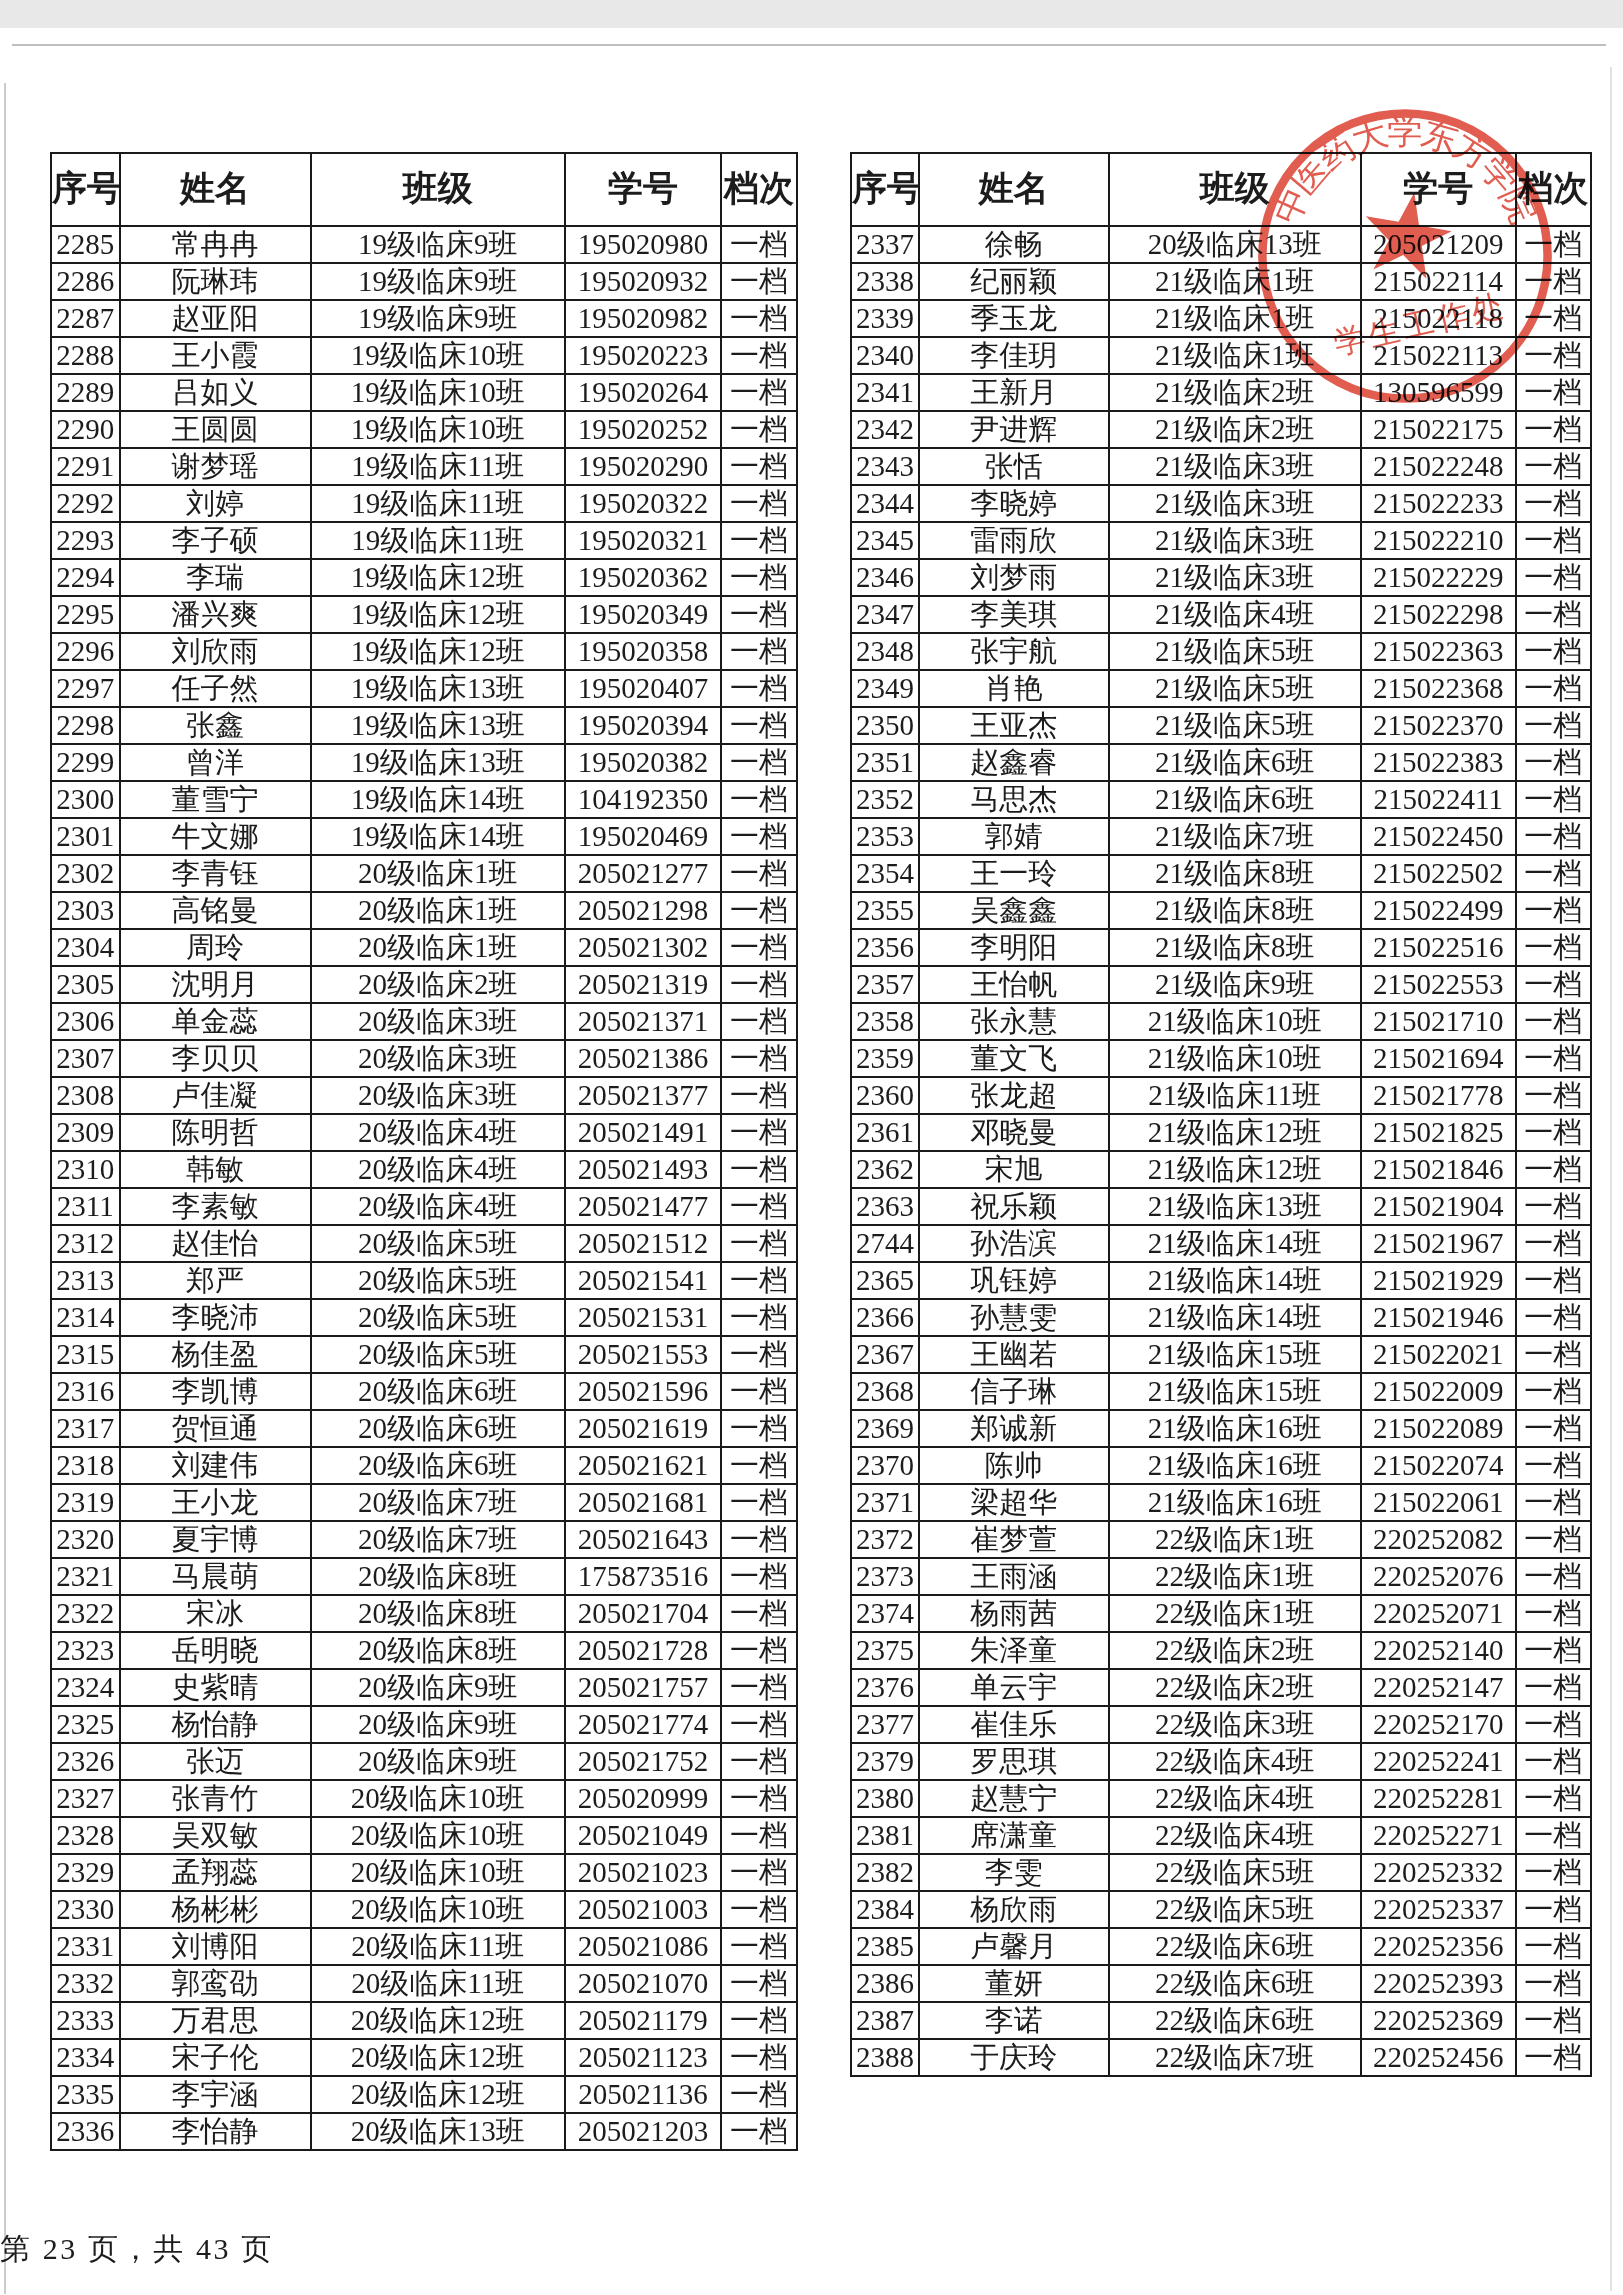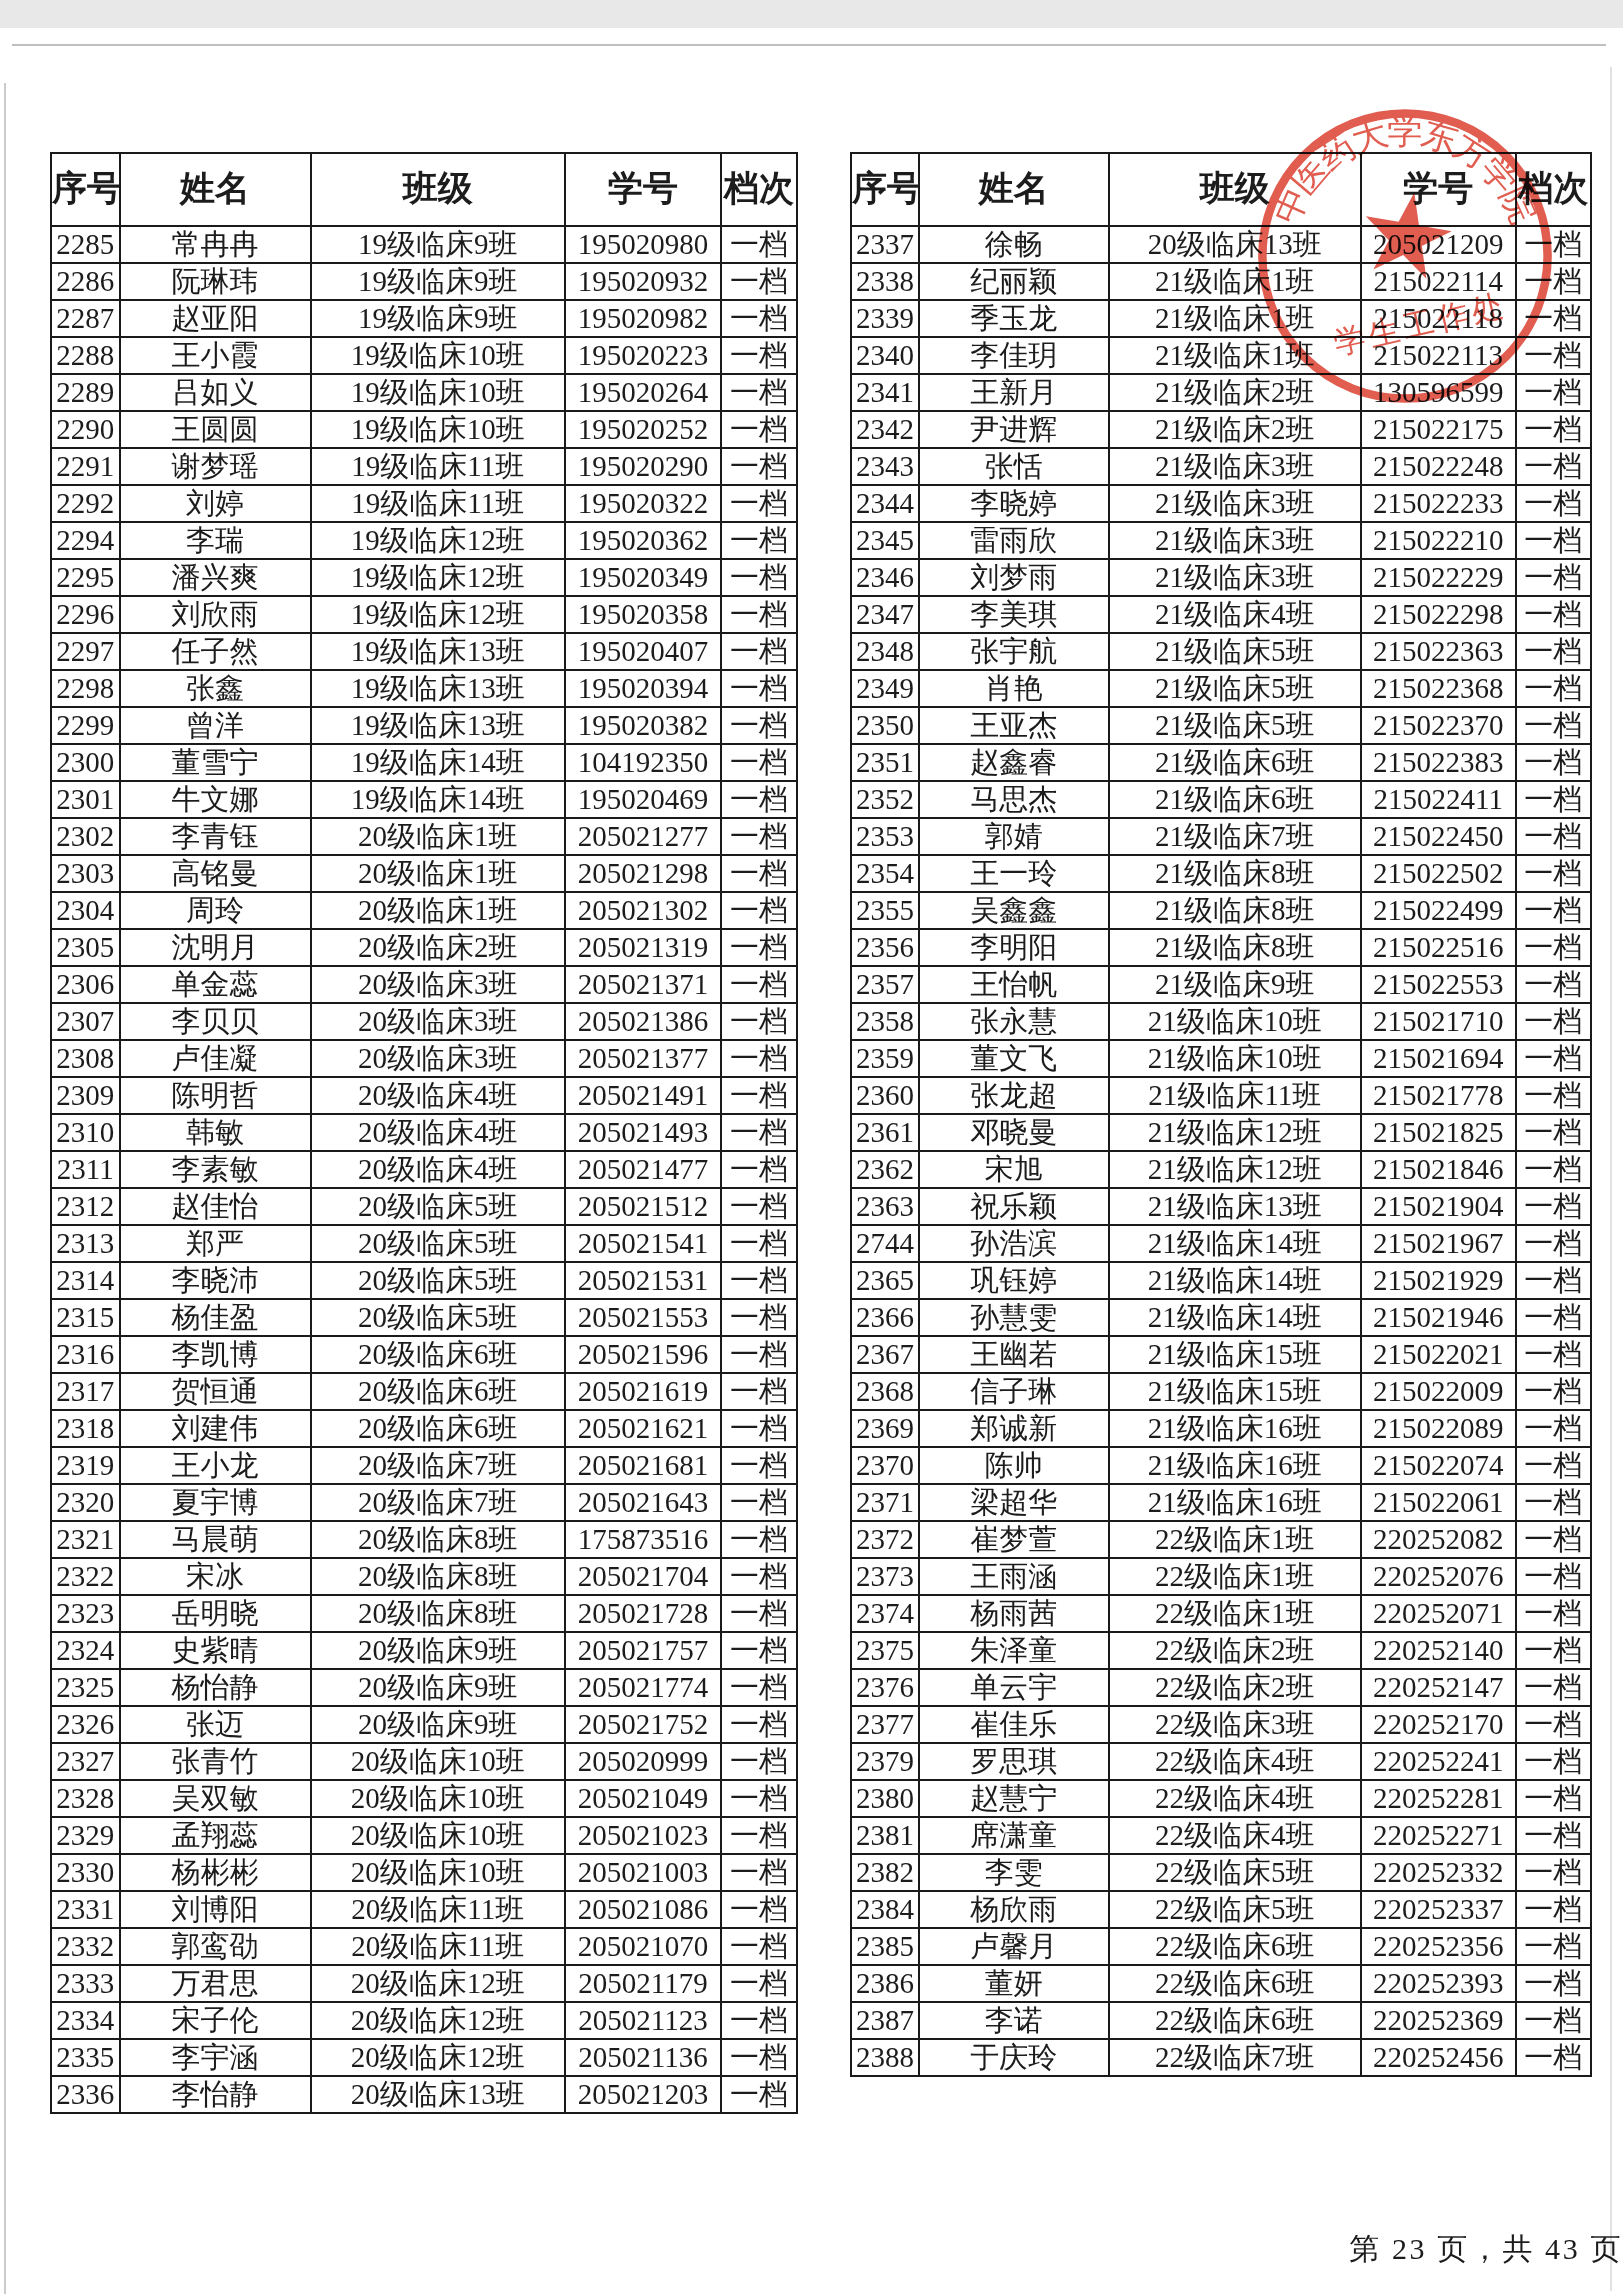--- a/index.html
+++ b/index.html
@@ -48,21 +48,21 @@
     width:314px;height:314px;
     mix-blend-mode:multiply;
     opacity:.88;
     pointer-events:none;
   }
 
   .footer{
     position:absolute;
     left:0;top:2201px;
     width:1623px;
-    text-align:right;
+    text-align:left;
     font-size:30px;
     letter-spacing:2.6px;
   }
 </style>
 </head>
 <body>
 
 <div class="page">
 
   <div class="edge edge-top"></div>
@@ -135,20 +135,27 @@
           <td>谢梦瑶</td>
           <td>19级临床11班</td>
           <td>195020290</td>
           <td>一档</td>
         </tr>
         <tr>
           <td>2292</td>
           <td>刘婷</td>
           <td>19级临床11班</td>
           <td>195020322</td>
+          <td>一档</td>
+        </tr>
+        <tr>
+          <td>2293</td>
+          <td>李子硕</td>
+          <td>19级临床11班</td>
+          <td>195020321</td>
           <td>一档</td>
         </tr>
         <tr>
           <td>2294</td>
           <td>李瑞</td>
           <td>19级临床12班</td>
           <td>195020362</td>
           <td>一档</td>
         </tr>
         <tr>

